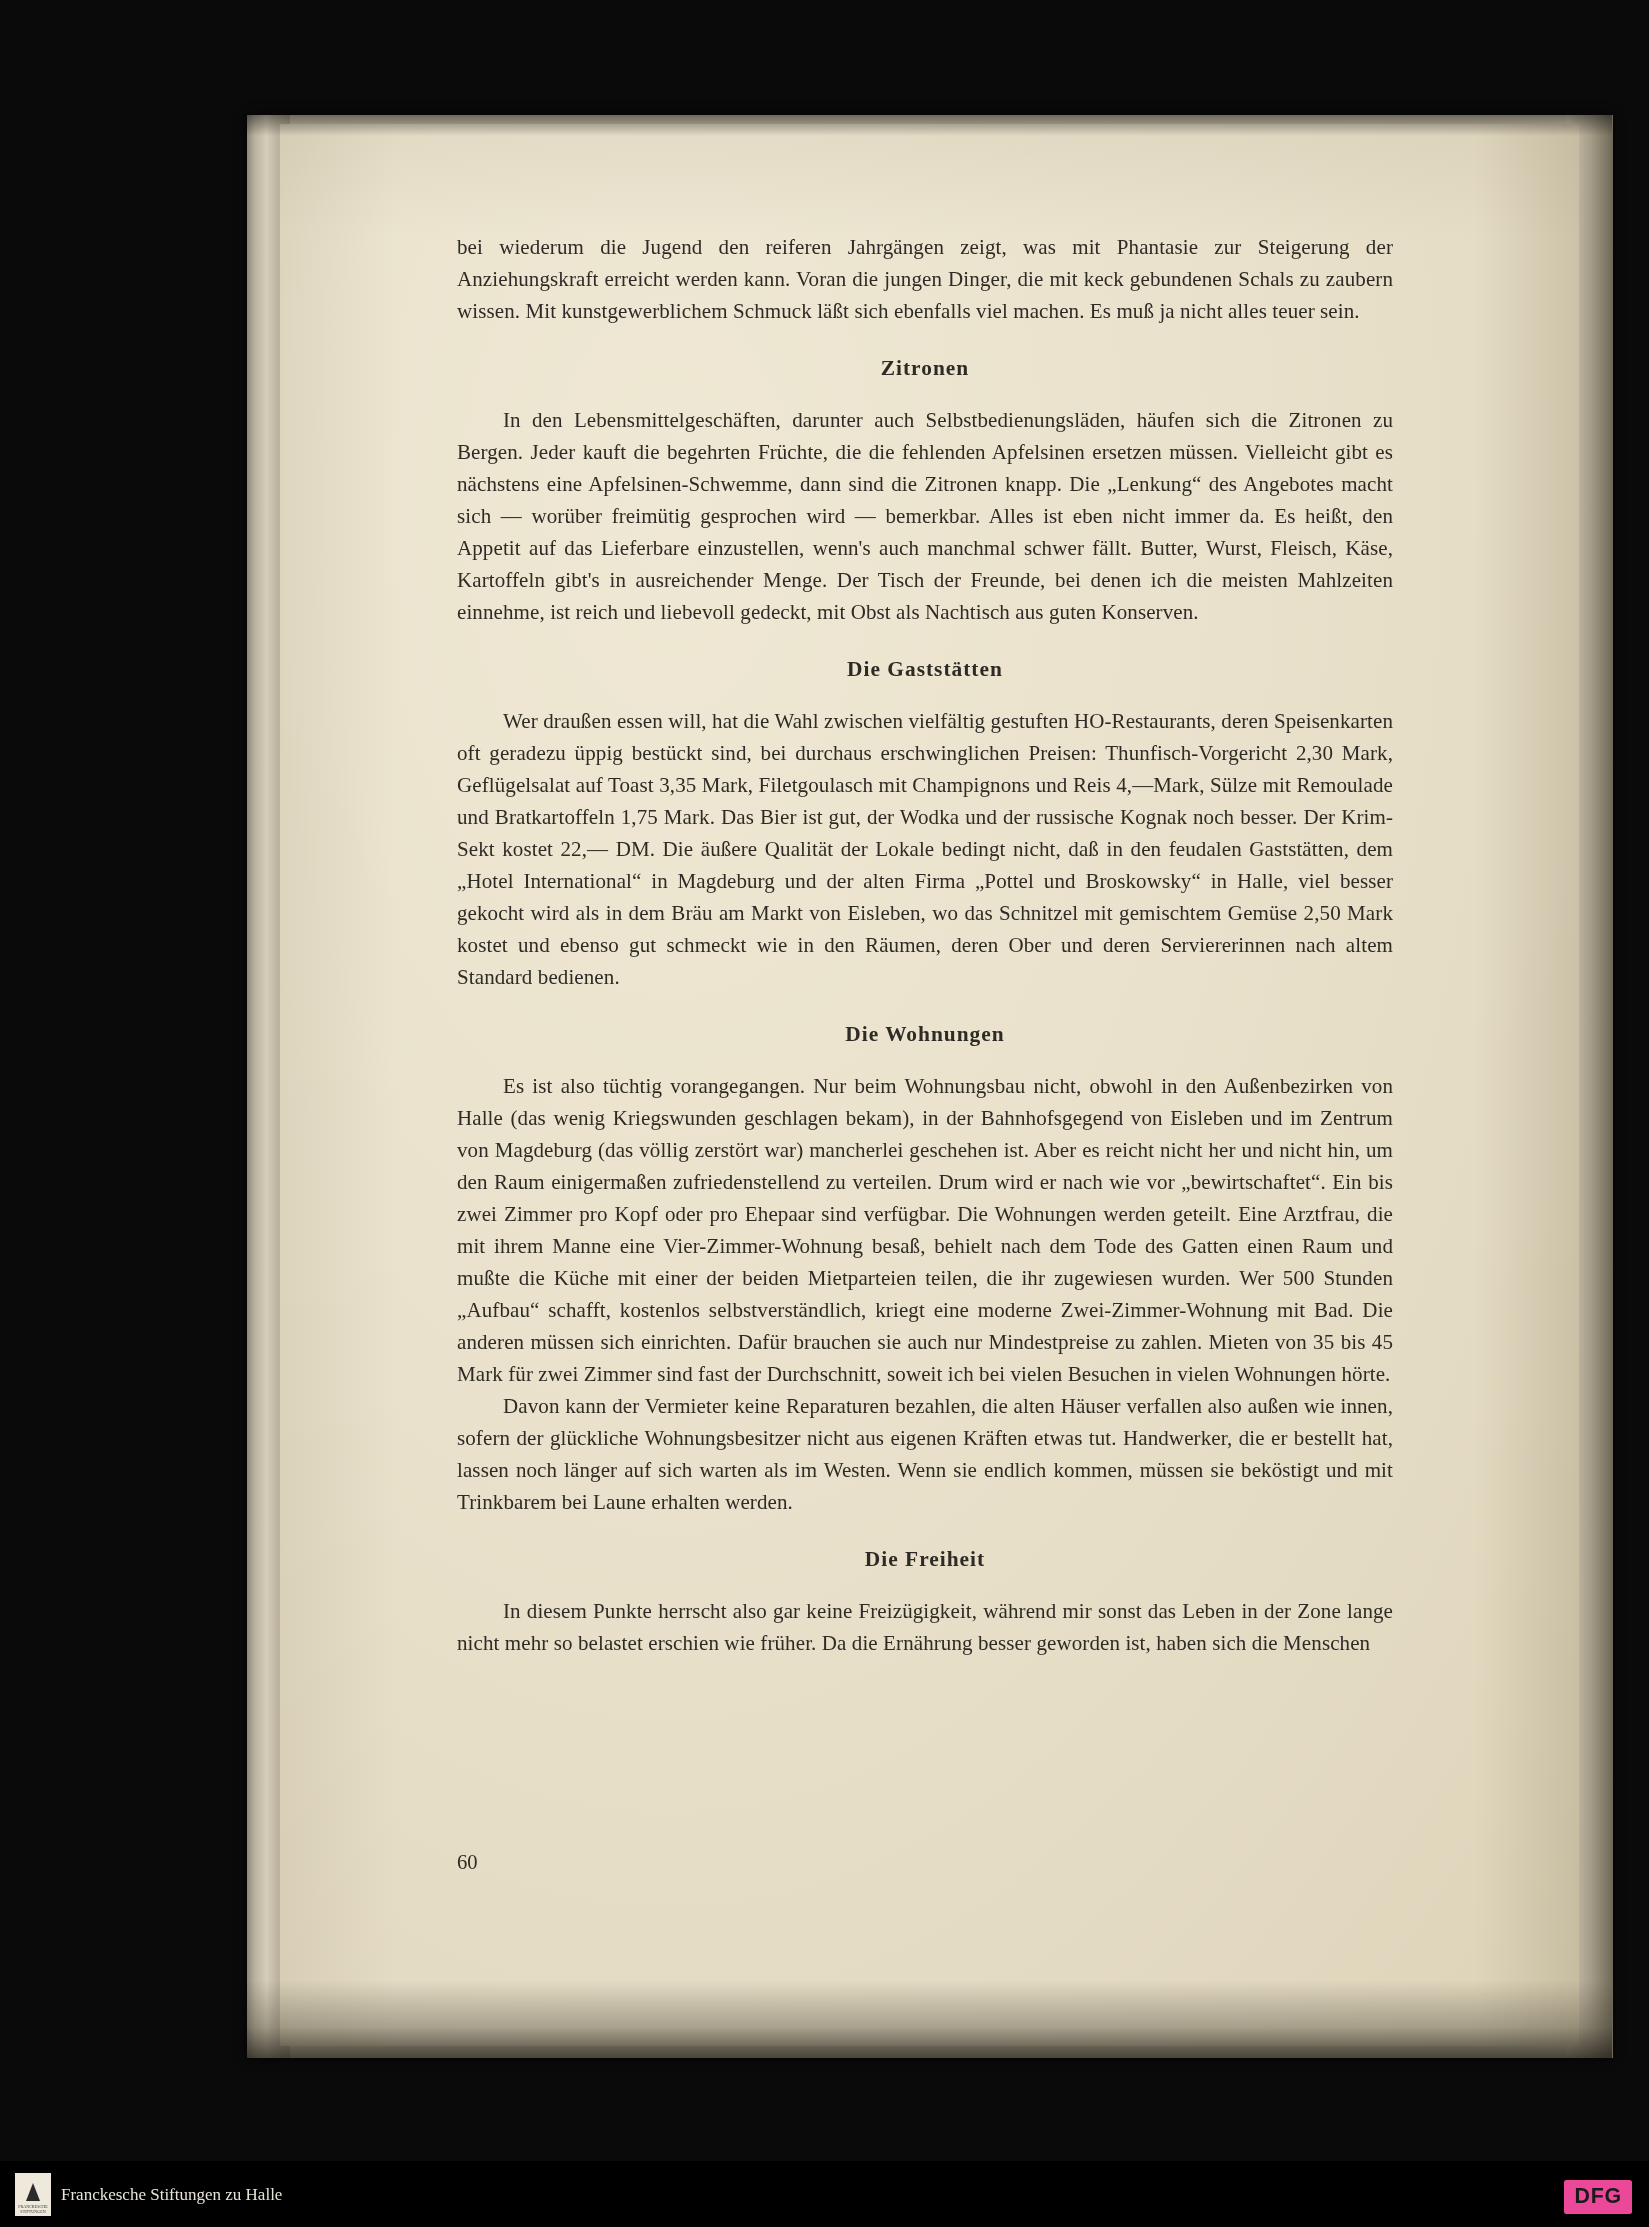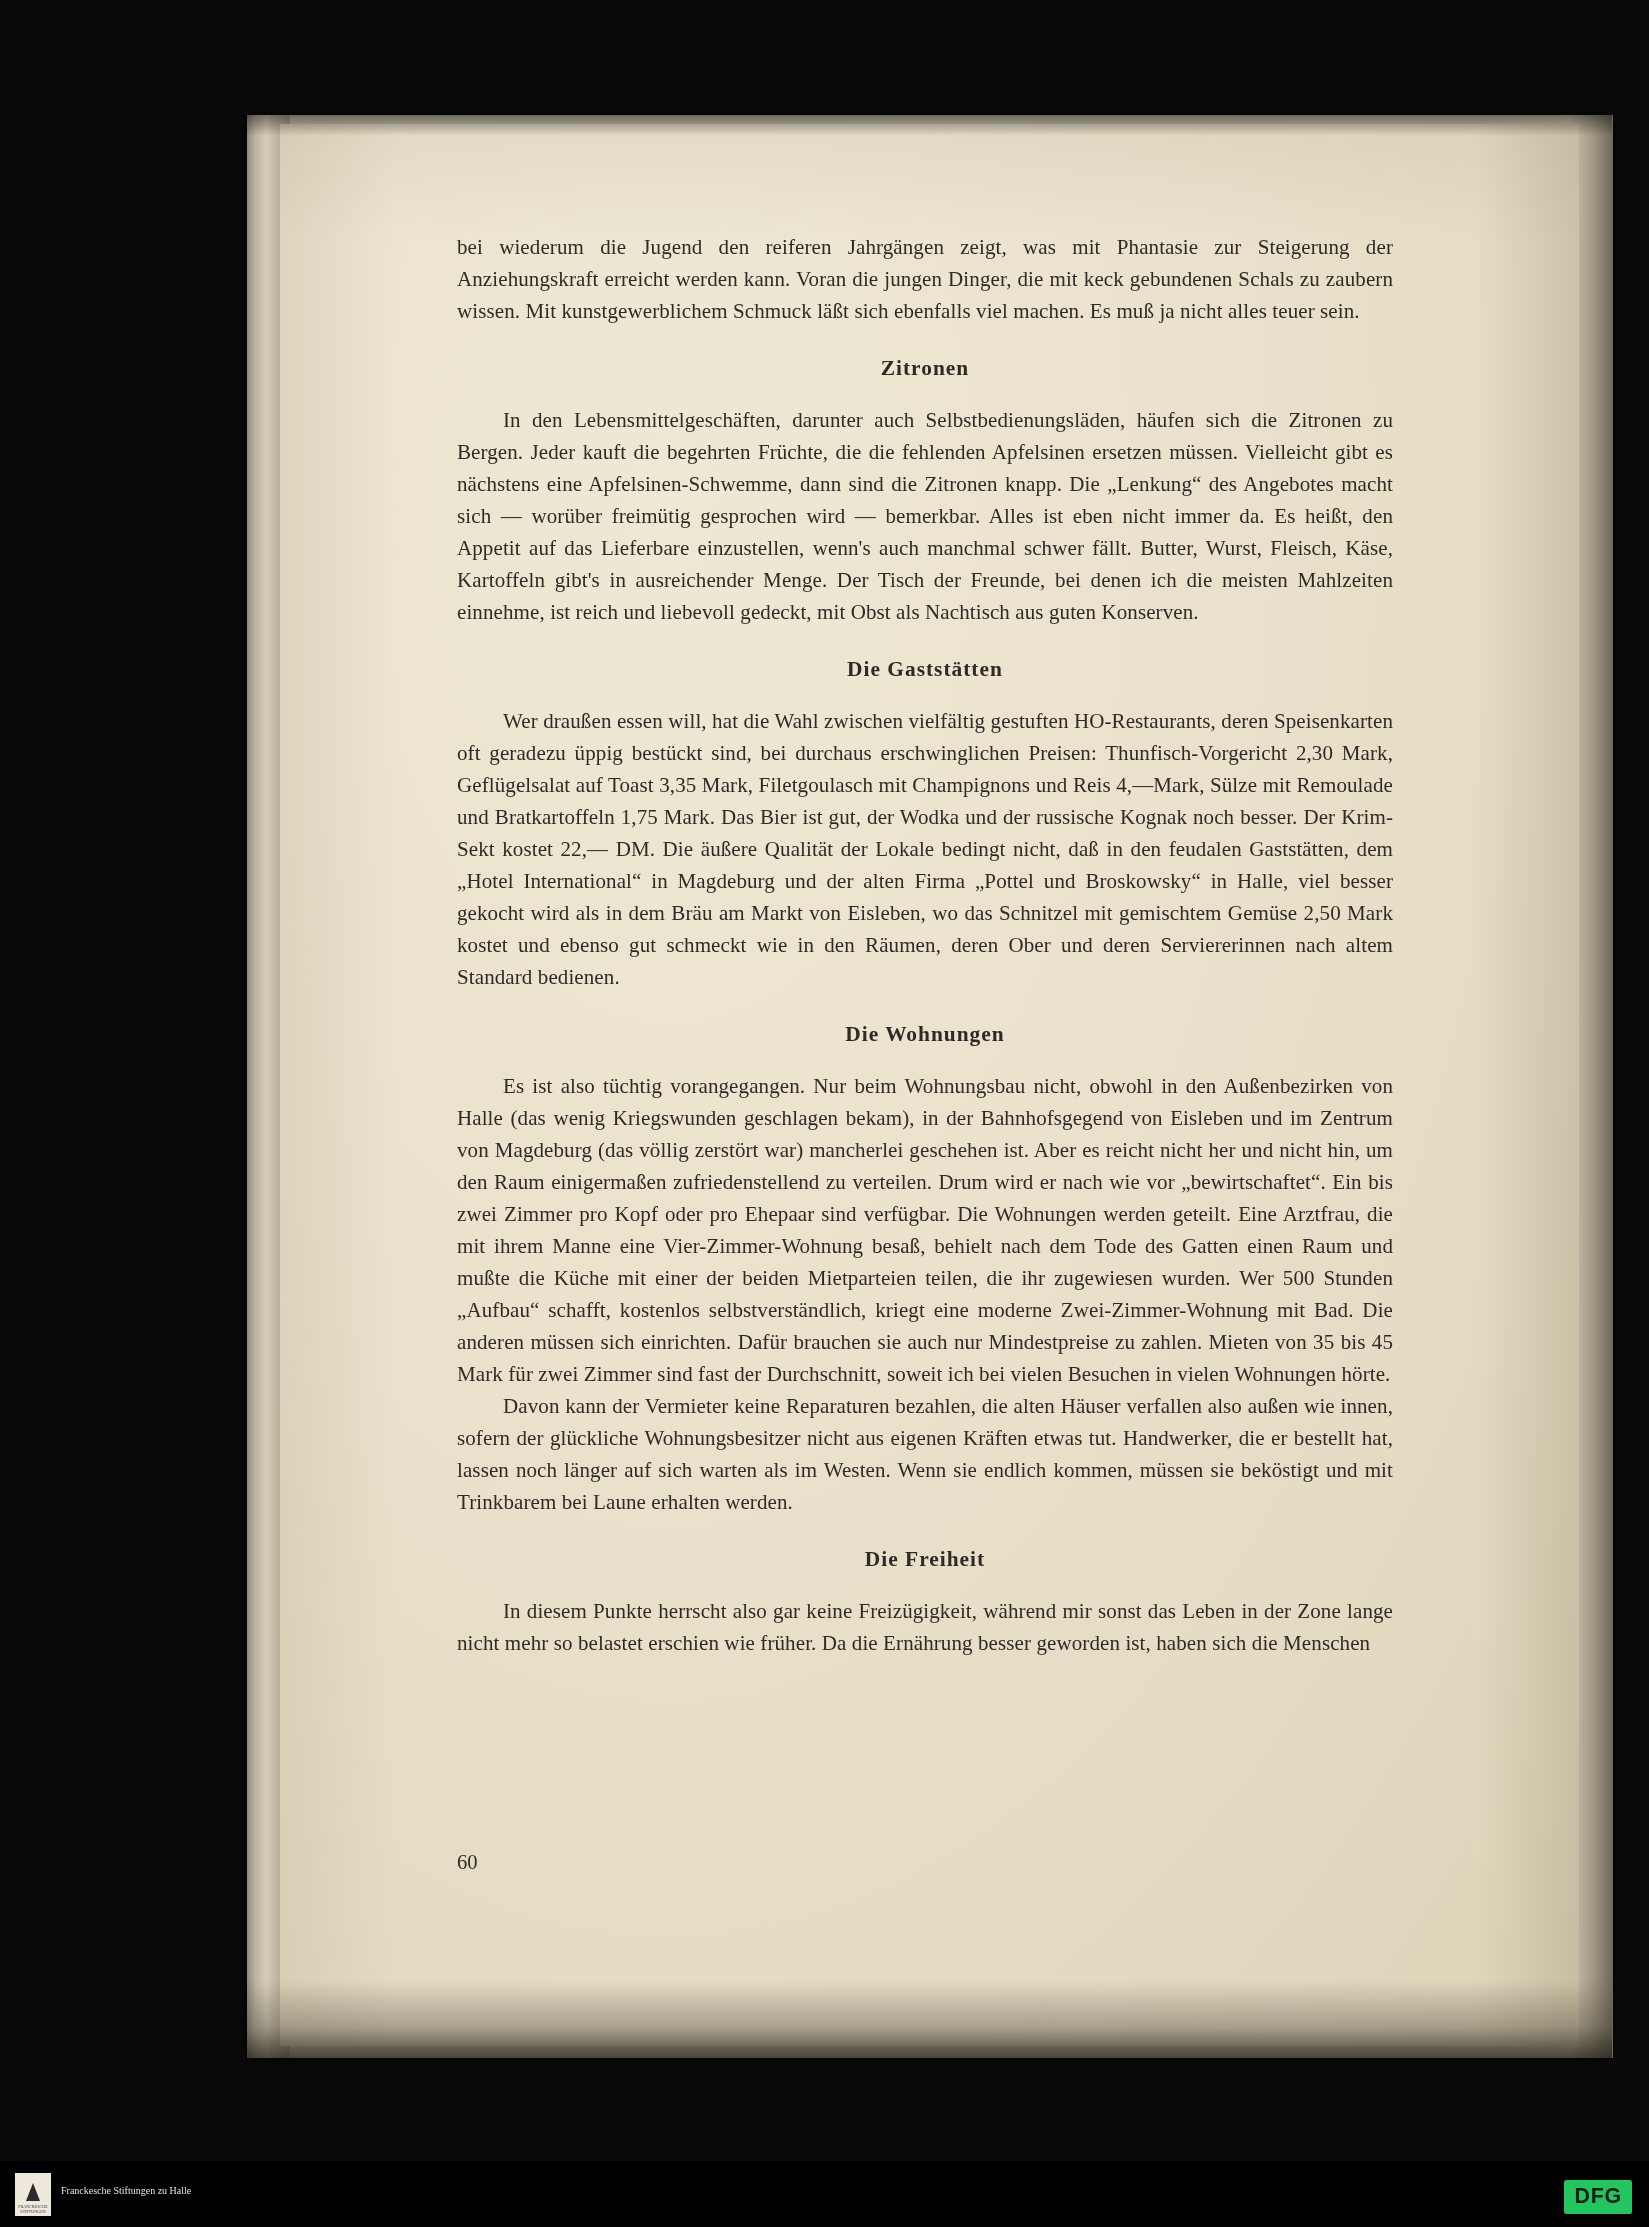--- a/index.html
+++ b/index.html
@@ -158,27 +158,27 @@
     border-right: 7.4px solid transparent;
     border-bottom: 18px solid #2b2b2b;
     margin-bottom: 2.5px;
   }
   #credit-text {
     position: absolute;
     left: 61px;
     top: 2185px;
     color: #e8e4da;
     font-family: "Liberation Serif", serif;
-    font-size: 10px;
+    font-size: 17px;
   }
   #dfg-logo {
     position: absolute;
     right: 18px;
     top: 2180px;
-    background: #22c55e;
+    background: #ec4899;
     color: #1b1b1b;
     font-family: "Liberation Sans", sans-serif;
     font-weight: bold;
     font-size: 21.4px;
     letter-spacing: 0.8px;
     padding: 4.1px 10px 5px 10px;
     border-radius: 2.5px;
   }
 </style>
 </head>

